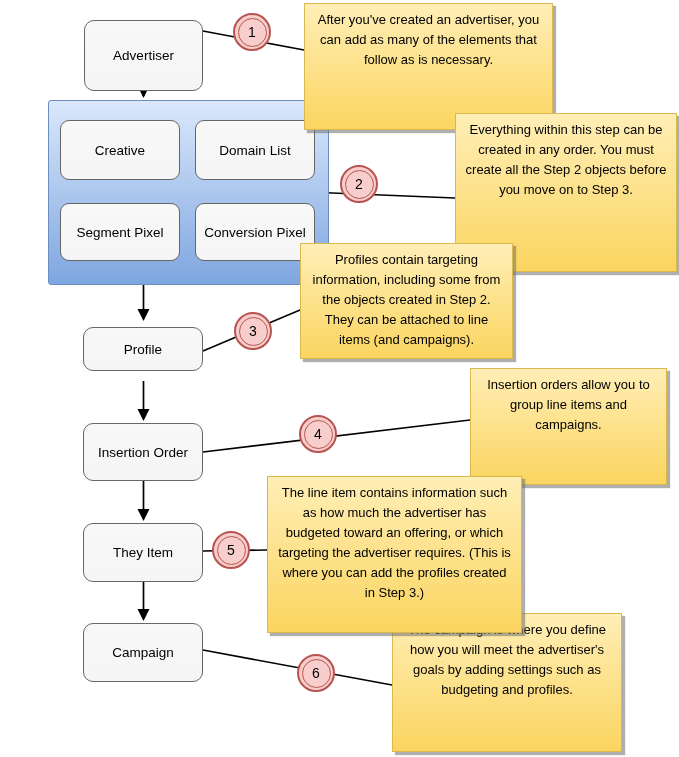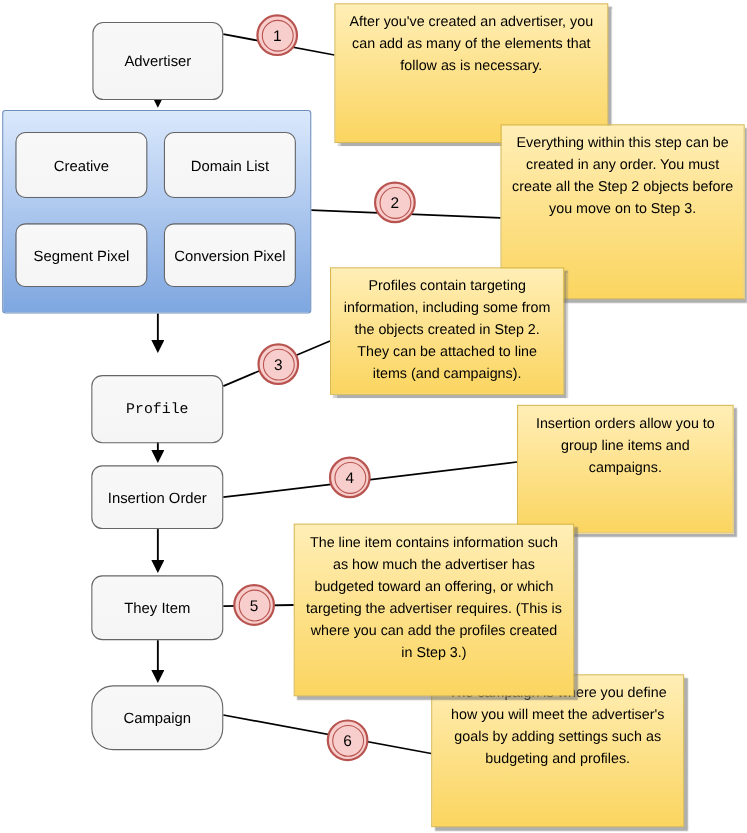--- a/index.html
+++ b/index.html
@@ -17,21 +17,21 @@
   .node{
     position:absolute;z-index:2;box-sizing:border-box;
     background:linear-gradient(#f8f8f8,var(--node-fill,#f5f5f5));
     border:1.6px solid var(--node-border,#666);border-radius:10px;
     display:flex;align-items:center;justify-content:center;
     font-size:13.5px;text-align:center;
   }
   .group{
     position:absolute;z-index:2;box-sizing:border-box;
     background:linear-gradient(var(--container-top,#dae8fc),var(--container-bottom,#7ea6e0));
-    border:1.6px solid var(--container-border,#6c8ebf);border-radius:3px;
+    border:1.6px solid var(--container-border,#6c8ebf);border-radius:3px;margin-left:46px;
   }
   .group .node{border-radius:9px;}
   .note{
     position:absolute;box-sizing:border-box;
     background:linear-gradient(var(--note-top,#ffeeb6),var(--note-bottom,#fbd560));
     border:1px solid var(--note-border,#d9b84f);
     box-shadow:3px 3px 1px rgba(110,110,110,0.55);
     display:flex;align-items:flex-start;justify-content:center;
     text-align:center;font-size:13px;line-height:20px;padding:6px 8px;
   }
@@ -84,30 +84,30 @@
       <span>Domain List</span>
     </div>
     <div class="node" style="left:11px;top:102px;width:120px;height:58px;">
       <span>Segment Pixel</span>
     </div>
     <div class="node" style="left:146px;top:102px;width:120px;height:58px;">
       <span>Conversion Pixel</span>
     </div>
   </div>
 
-  <div class="node" style="left:83px;top:341px;width:120px;height:62px;font-family:Liberation Mono, monospace;">
+  <div class="node" style="left:83px;top:327px;width:120px;height:44px;">
     <span>Profile</span>
   </div>
   <div class="node" style="left:83px;top:423px;width:120px;height:58px;">
     <span>Insertion Order</span>
   </div>
   <div class="node" style="left:83px;top:523px;width:120px;height:59px;">
     <span>They Item</span>
   </div>
-  <div class="node" style="left:83px;top:623px;width:120px;height:59px;border-radius:20px;">
+  <div class="node" style="left:83px;top:623px;width:120px;height:59px;">
     <span>Campaign</span>
   </div>
 
   <div class="note" style="left:304px;top:3px;width:249px;height:127px;z-index:3;">
     <span>After you've created an advertiser, you can add as many of the elements that follow as is necessary.</span>
   </div>
   <div class="note" style="left:455px;top:113px;width:222px;height:159px;z-index:3;">
     <span>Everything within this step can be created in any order. You must create all the Step 2 objects before you move on to Step 3.</span>
   </div>
   <div class="note" style="left:300px;top:243px;width:213px;height:116px;z-index:4;">

